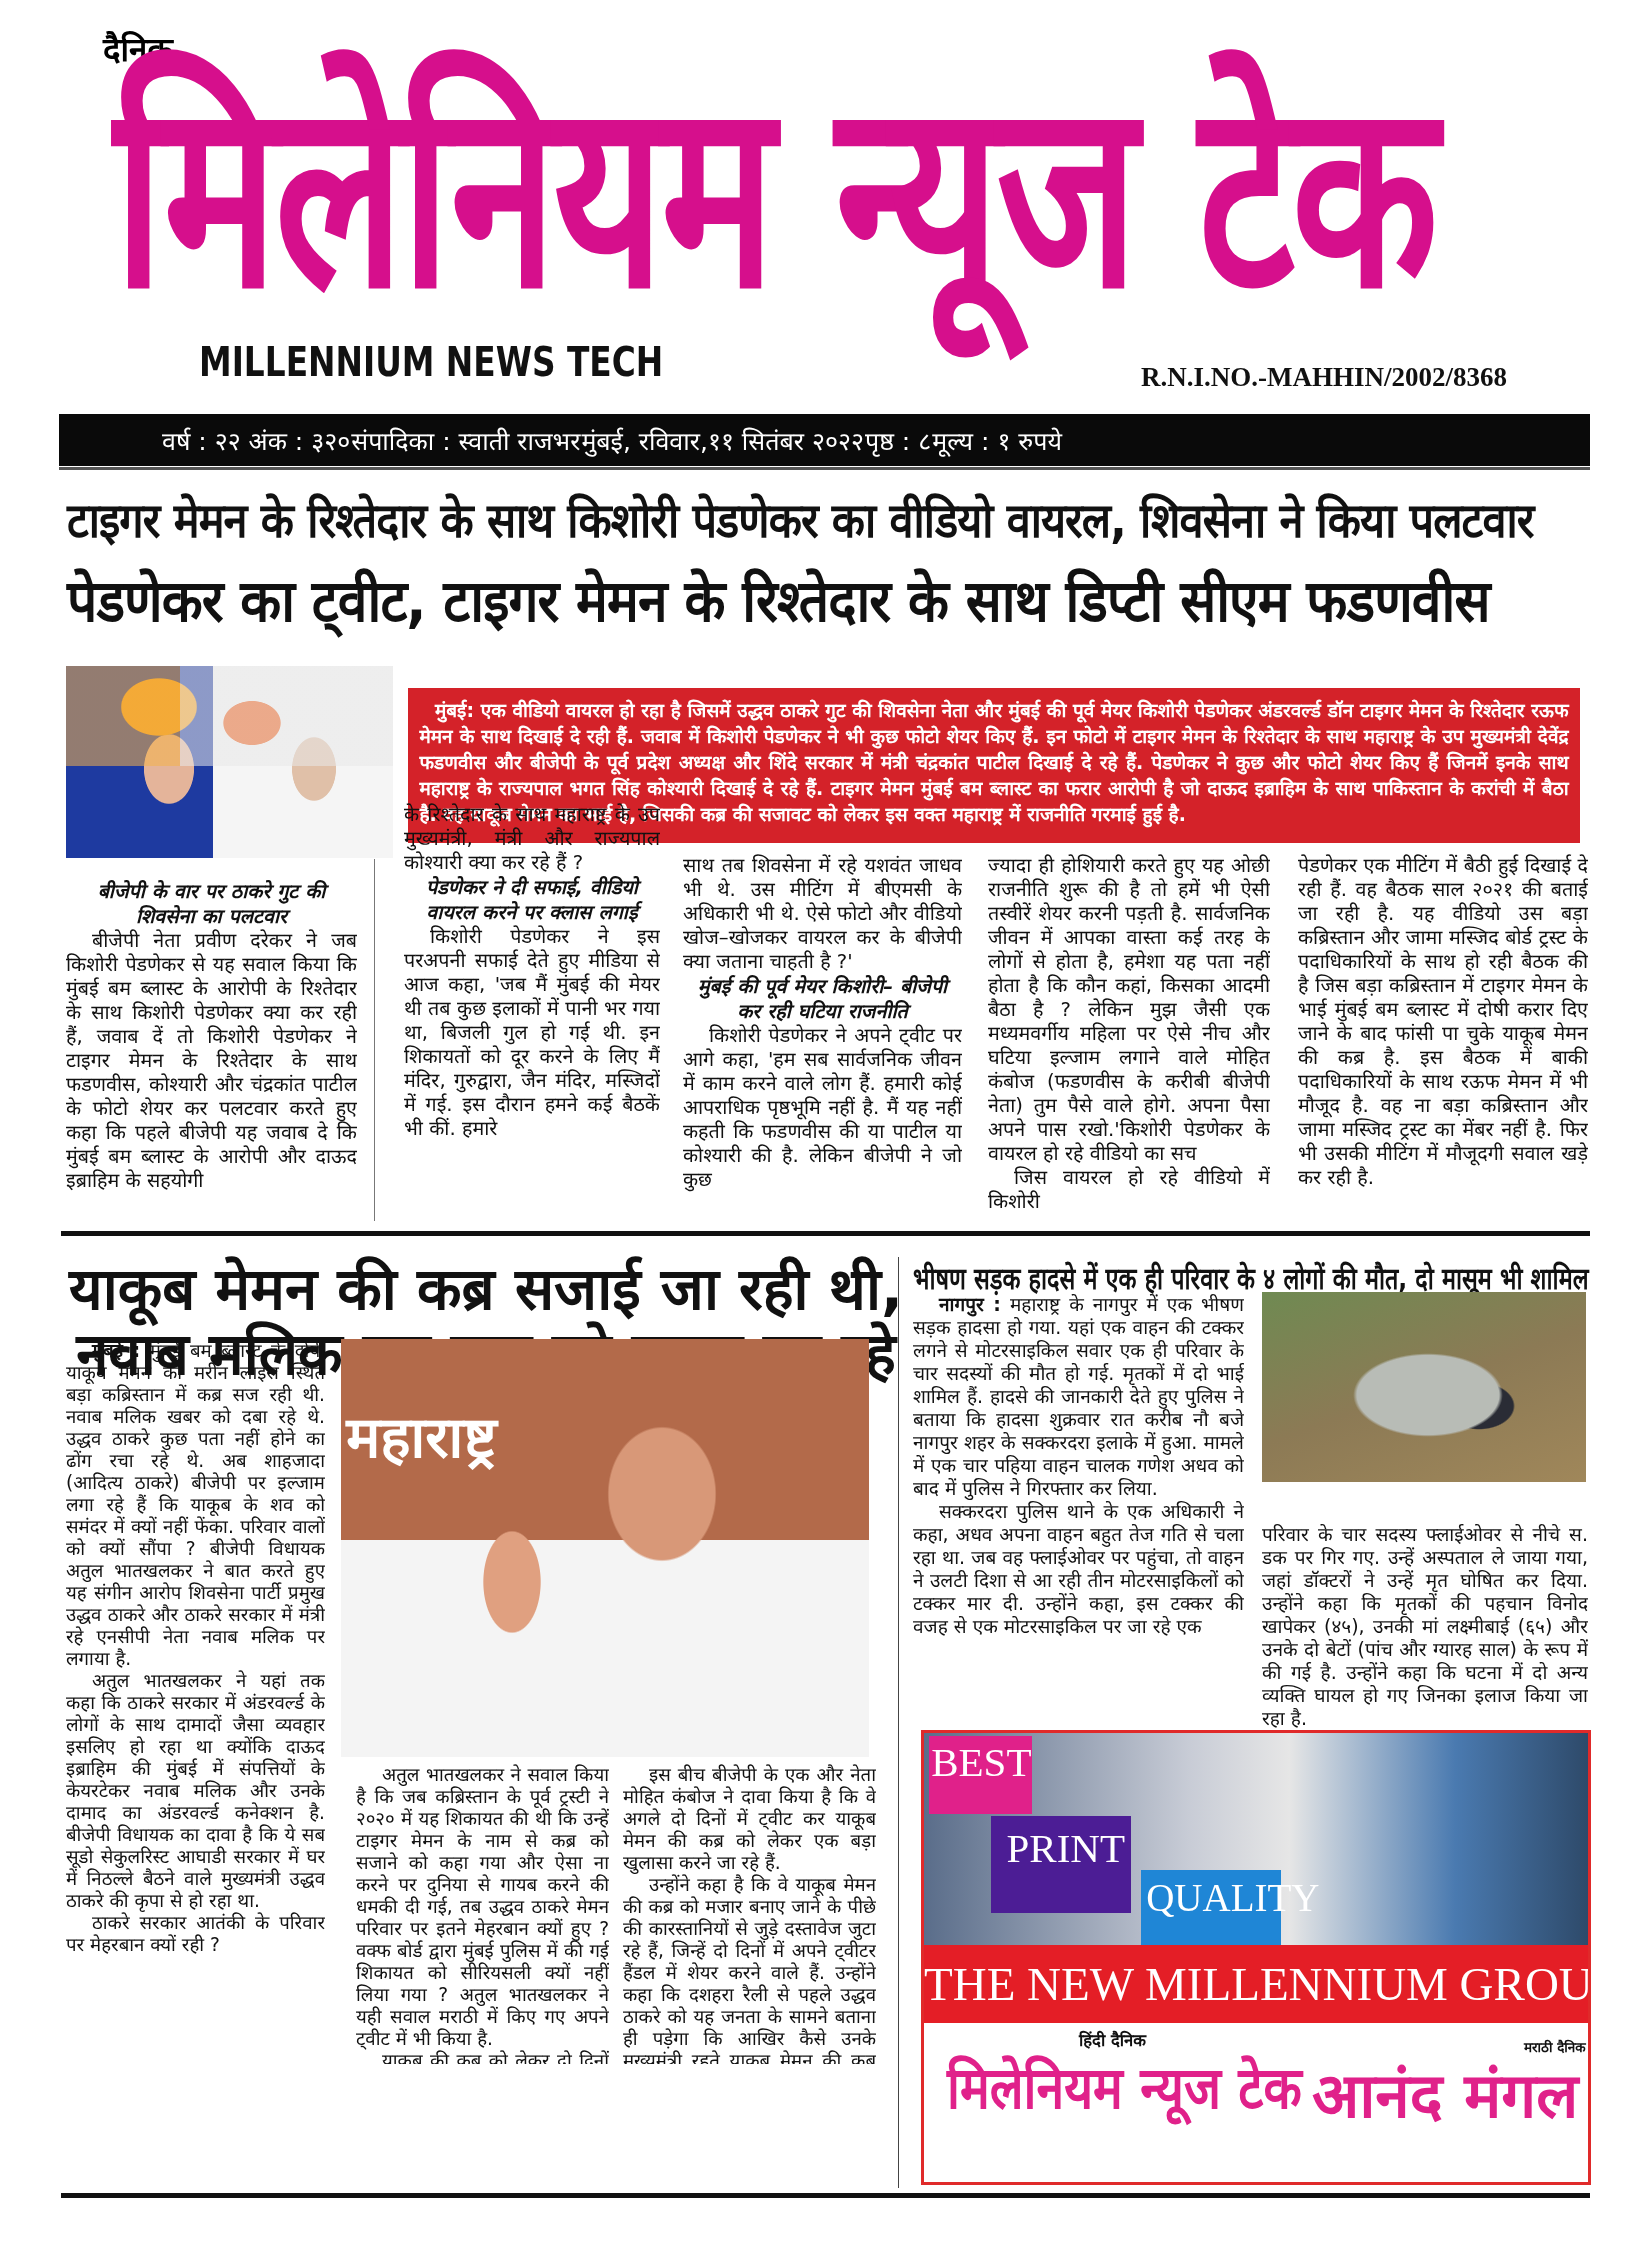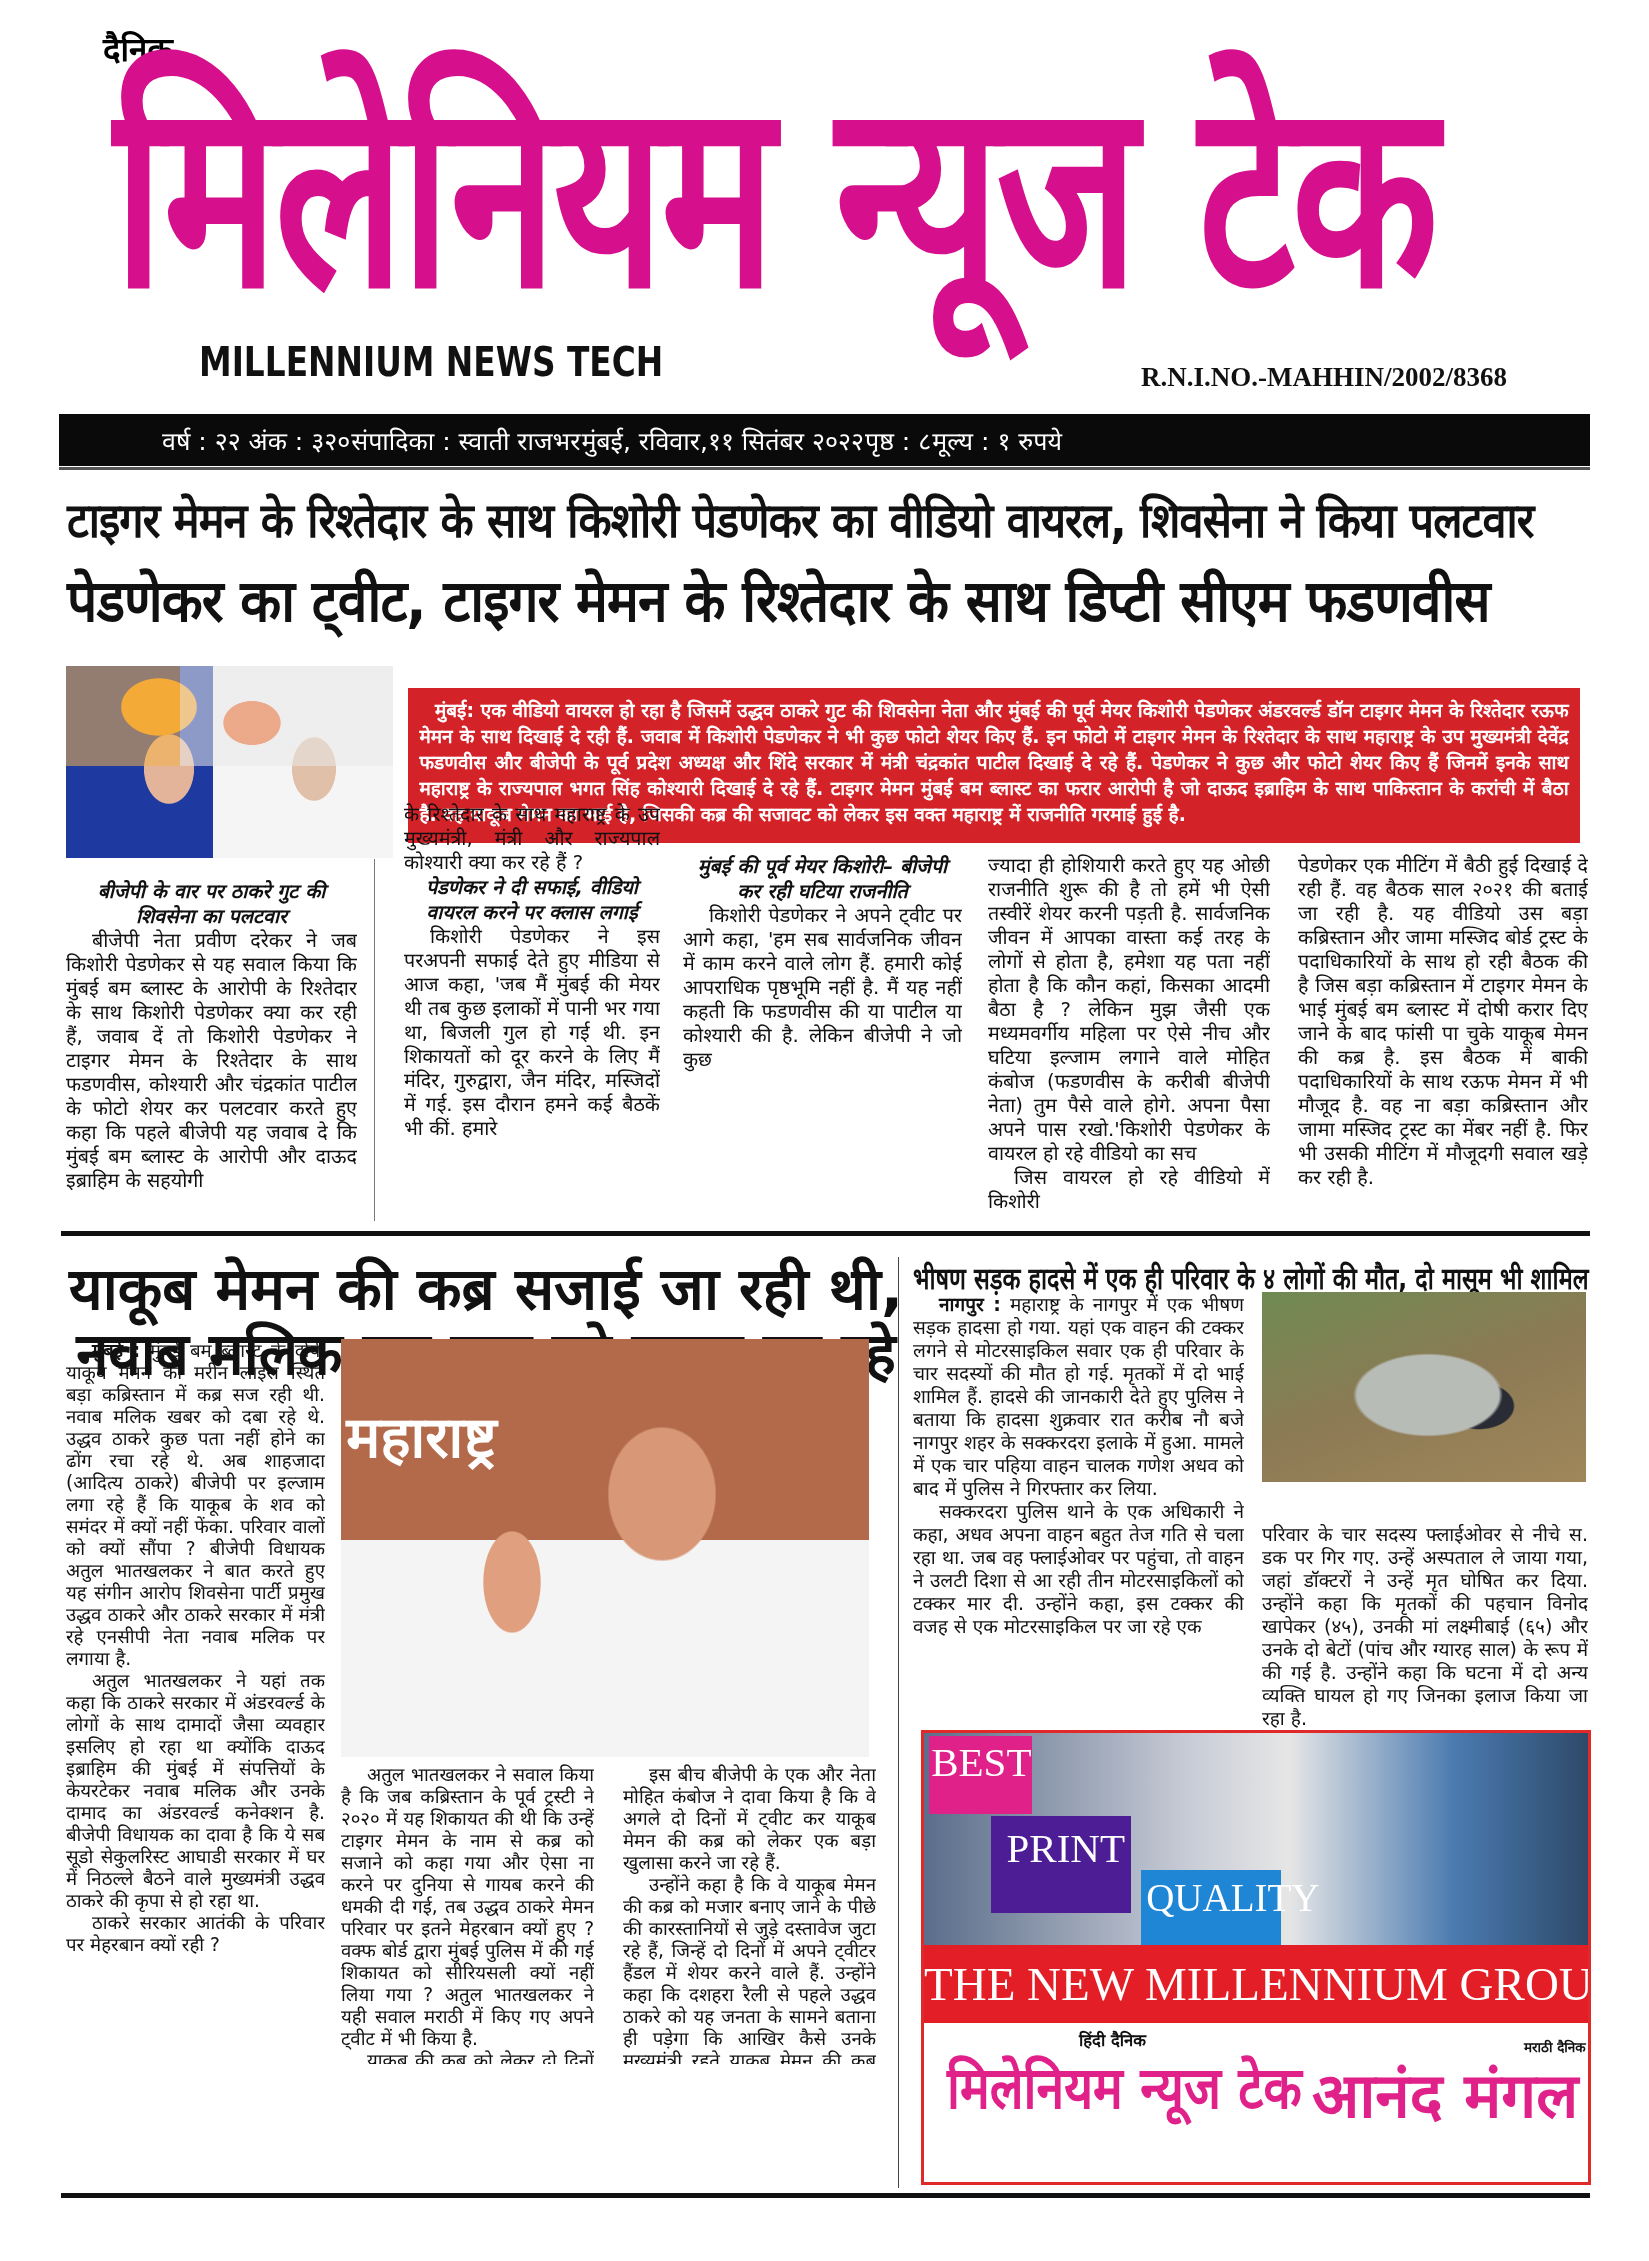--- a/index.html
+++ b/index.html
@@ -93,20 +93,21 @@
   <p>बीजेपी नेता प्रवीण दरेकर ने जब किशोरी पेडणेकर से यह सवाल किया कि मुंबई बम ब्लास्ट के आरोपी के रिश्तेदार के साथ किशोरी पेडणेकर क्या कर रही हैं, जवाब दें तो किशोरी पेडणेकर ने टाइगर मेमन के रिश्तेदार के साथ फडणवीस, कोश्यारी और चंद्रकांत पाटील के फोटो शेयर कर पलटवार करते हुए कहा कि पहले बीजेपी यह जवाब दे कि मुंबई बम ब्लास्ट के आरोपी और दाऊद इब्राहिम के सहयोगी</p>
 </div>
 <div class="vsep" style="left:374px;top:859px;height:362px;"></div>
 
 <div class="col" style="left:404px;top:803px;width:256px;height:367px;">
   <p style="text-indent:0">के रिश्तेदार के साथ महाराष्ट्र के उप मुख्यमंत्री, मंत्री और राज्यपाल कोश्यारी क्या कर रहे हैं ?</p>
   <p class="subhead">पेडणेकर ने दी सफाई, वीडियो वायरल करने पर क्लास लगाई</p>
   <p>किशोरी पेडणेकर ने इस परअपनी सफाई देते हुए मीडिया से आज कहा, 'जब मैं मुंबई की मेयर थी तब कुछ इलाकों में पानी भर गया था, बिजली गुल हो गई थी. इन शिकायतों को दूर करने के लिए मैं मंदिर, गुरुद्वारा, जैन मंदिर, मस्जिदों में गई. इस दौरान हमने कई बैठकें भी कीं. हमारे</p>
 </div>
 <div class="col" style="left:683px;top:854px;width:279px;height:367px;">
+  <p style="text-indent:0">साथ तब शिवसेना में रहे यशवंत जाधव भी थे. उस मीटिंग में बीएमसी के अधिकारी भी थे. ऐसे फोटो और वीडियो खोज–खोजकर वायरल कर के बीजेपी क्या जताना चाहती है ?'</p>
   <p class="subhead">मुंबई की पूर्व मेयर किशोरी– बीजेपी कर रही घटिया राजनीति</p>
   <p>किशोरी पेडणेकर ने अपने ट्वीट पर आगे कहा, 'हम सब सार्वजनिक जीवन में काम करने वाले लोग हैं. हमारी कोई आपराधिक पृष्ठभूमि नहीं है. मैं यह नहीं कहती कि फडणवीस की या पाटील या कोश्यारी की है. लेकिन बीजेपी ने जो कुछ</p>
 </div>
 <div class="col" style="left:988px;top:854px;width:282px;height:367px;">
   <p style="text-indent:0">ज्यादा ही होशियारी करते हुए यह ओछी राजनीति शुरू की है तो हमें भी ऐसी तस्वीरें शेयर करनी पड़ती है. सार्वजनिक जीवन में आपका वास्ता कई तरह के लोगों से होता है, हमेशा यह पता नहीं होता है कि कौन कहां, किसका आदमी बैठा है ? लेकिन मुझ जैसी एक मध्यमवर्गीय महिला पर ऐसे नीच और घटिया इल्जाम लगाने वाले मोहित कंबोज (फडणवीस के करीबी बीजेपी नेता) तुम पैसे वाले होगे. अपना पैसा अपने पास रखो.'किशोरी पेडणेकर के वायरल हो रहे वीडियो का सच</p>
   <p>जिस वायरल हो रहे वीडियो में किशोरी</p>
 </div>
 <div class="col" style="left:1298px;top:854px;width:290px;height:367px;">
   <p style="text-indent:0">पेडणेकर एक मीटिंग में बैठी हुई दिखाई दे रही हैं. वह बैठक साल २०२१ की बताई जा रही है. यह वीडियो उस बड़ा कब्रिस्तान और जामा मस्जिद बोर्ड ट्रस्ट के पदाधिकारियों के साथ हो रही बैठक की है जिस बड़ा कब्रिस्तान में टाइगर मेमन के भाई मुंबई बम ब्लास्ट में दोषी करार दिए जाने के बाद फांसी पा चुके याकूब मेमन की कब्र है. इस बैठक में बाकी पदाधिकारियों के साथ रऊफ मेमन में भी मौजूद है. वह ना बड़ा कब्रिस्तान और जामा मस्जिद ट्रस्ट का मेंबर नहीं है. फिर भी उसकी मीटिंग में मौजूदगी सवाल खड़े कर रही है.</p>
 </div>
@@ -118,21 +119,21 @@
 <div class="col" style="left:66px;top:1340px;width:259px;height:719px;font-size:18.6px;line-height:22px;">
   <p><span class="dateline">मुंबई :</span> <span>मुंबई बम ब्लास्ट के दोषी याकूब मेमन की मरीन लाइंस स्थित बड़ा कब्रिस्तान में कब्र सज रही थी. नवाब मलिक खबर को दबा रहे थे. उद्धव ठाकरे कुछ पता नहीं होने का ढोंग रचा रहे थे. अब शाहजादा (आदित्य ठाकरे) बीजेपी पर इल्जाम लगा रहे हैं कि याकूब के शव को समंदर में क्यों नहीं फेंका. परिवार वालों को क्यों सौंपा ? बीजेपी विधायक अतुल भातखलकर ने बात करते हुए यह संगीन आरोप शिवसेना पार्टी प्रमुख उद्धव ठाकरे और ठाकरे सरकार में मंत्री रहे एनसीपी नेता नवाब मलिक पर लगाया है.</span></p>
   <p>अतुल भातखलकर ने यहां तक कहा कि ठाकरे सरकार में अंडरवर्ल्ड के लोगों के साथ दामादों जैसा व्यवहार इसलिए हो रहा था क्योंकि दाऊद इब्राहिम की मुंबई में संपत्तियों के केयरटेकर नवाब मलिक और उनके दामाद का अंडरवर्ल्ड कनेक्शन है. बीजेपी विधायक का दावा है कि ये सब सूडो सेकुलरिस्ट आघाडी सरकार में घर में निठल्ले बैठने वाले मुख्यमंत्री उद्धव ठाकरे की कृपा से हो रहा था.</p>
   <p>ठाकरे सरकार आतंकी के परिवार पर मेहरबान क्यों रही ?</p>
 </div>
 
 <div class="photo2" title="अतुल भातखलकर प्रेस कॉन्फ्रेंस में">
   <span class="ph-text">महाराष्ट्र</span>
 </div>
 
-<div class="col" style="left:341px;top:1764px;width:253px;height:300px;font-size:18.6px;line-height:22px;">
+<div class="col" style="left:356px;top:1764px;width:253px;height:300px;font-size:18.6px;line-height:22px;">
   <p>अतुल भातखलकर ने सवाल किया है कि जब कब्रिस्तान के पूर्व ट्रस्टी ने २०२० में यह शिकायत की थी कि उन्हें टाइगर मेमन के नाम से कब्र को सजाने को कहा गया और ऐसा ना करने पर दुनिया से गायब करने की धमकी दी गई, तब उद्धव ठाकरे मेमन परिवार पर इतने मेहरबान क्यों हुए ? वक्फ बोर्ड द्वारा मुंबई पुलिस में की गई शिकायत को सीरियसली क्यों नहीं लिया गया ? अतुल भातखलकर ने यही सवाल मराठी में किए गए अपने ट्वीट में भी किया है.</p>
   <p>याकूब की कब्र को लेकर दो दिनों में करेंगे बड़ा खुलासा, बीजेपी नेता का दावा</p>
 </div>
 <div class="col" style="left:623px;top:1764px;width:253px;height:300px;font-size:18.6px;line-height:22px;">
   <p>इस बीच बीजेपी के एक और नेता मोहित कंबोज ने दावा किया है कि वे अगले दो दिनों में ट्वीट कर याकूब मेमन की कब्र को लेकर एक बड़ा खुलासा करने जा रहे हैं.</p>
   <p>उन्होंने कहा है कि वे याकूब मेमन की कब्र को मजार बनाए जाने के पीछे की कारस्तानियों से जुड़े दस्तावेज जुटा रहे हैं, जिन्हें दो दिनों में अपने ट्वीटर हैंडल में शेयर करने वाले हैं. उन्होंने कहा कि दशहरा रैली से पहले उद्धव ठाकरे को यह जनता के सामने बताना ही पड़ेगा कि आखिर कैसे उनके मुख्यमंत्री रहते याकूब मेमन की कब्र मजार में तब्दील हो रही थी और वे क्यों कोई ऐक्शन नहीं ले रहे थे ?</p>
 </div>
 
 <div class="vsep" style="left:898px;top:1257px;height:931px;background:#444;"></div>
 

